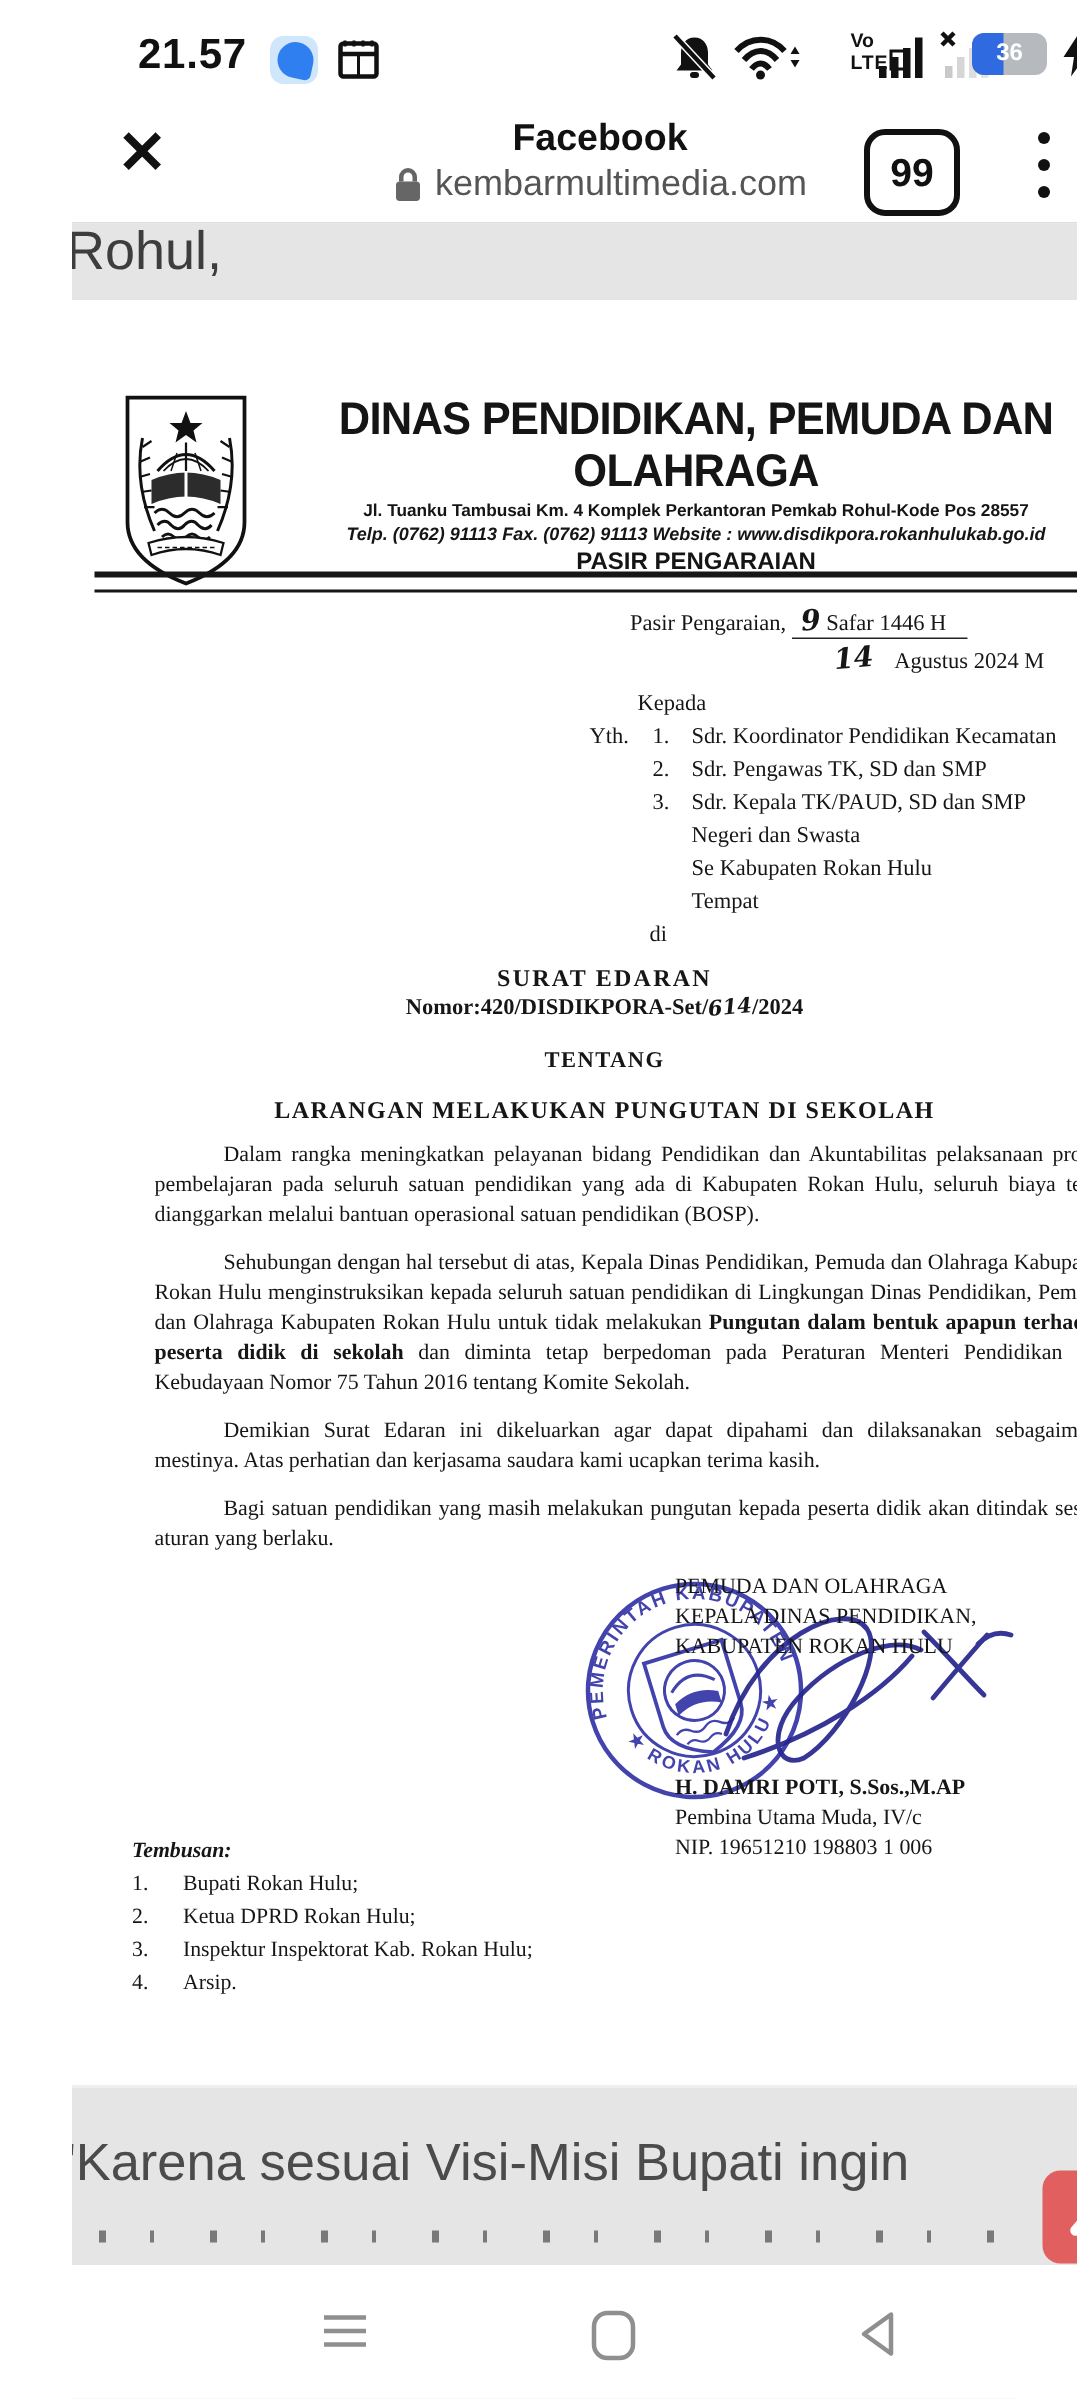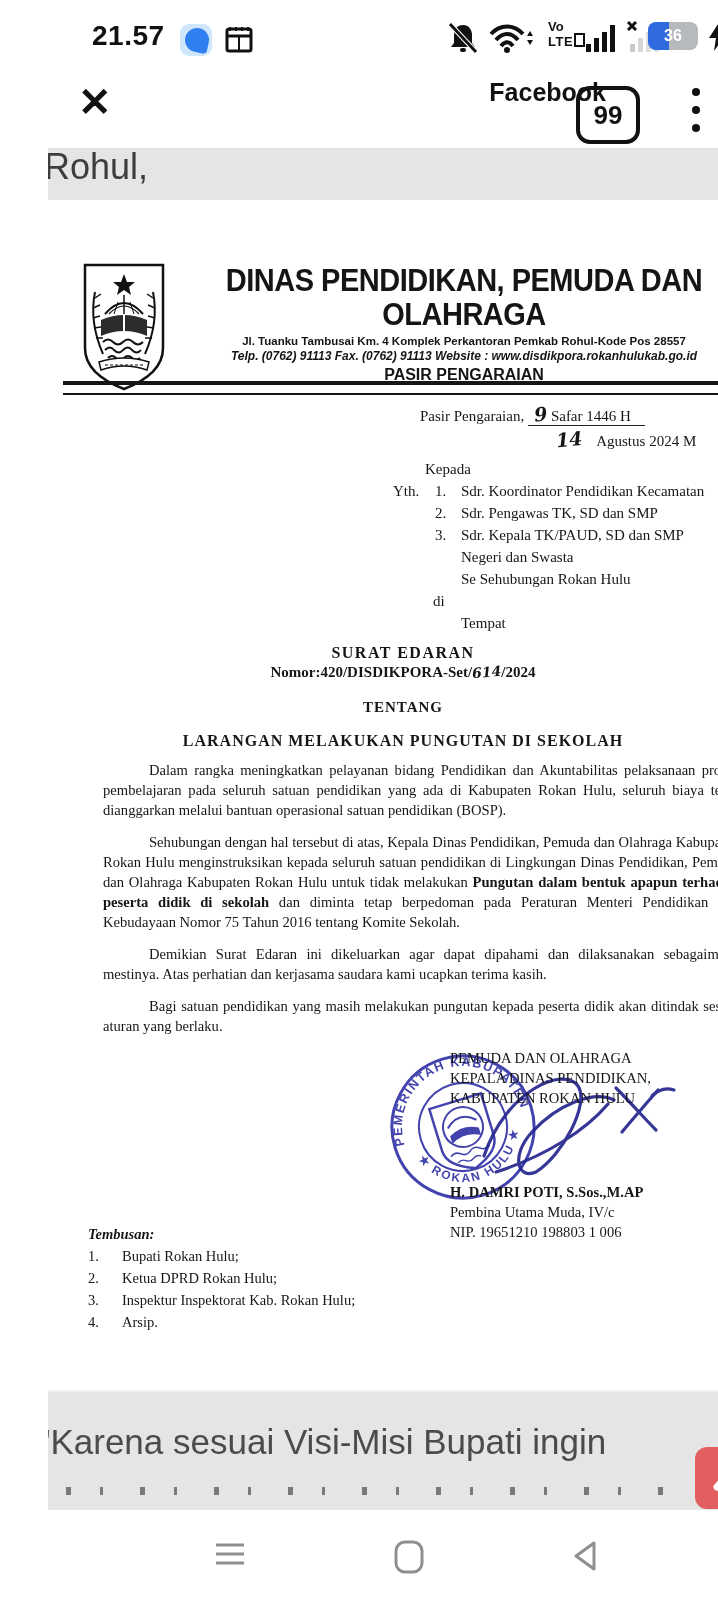--- a/index.html
+++ b/index.html
@@ -13,21 +13,21 @@
   .notif-app1{left:132px;top:24px;width:32px;height:32px;border-radius:9px;background:#cfe6fb;overflow:hidden;}
   .notif-app1 i{position:absolute;left:5px;top:4px;width:24px;height:24px;border-radius:50% 50% 4px 50%;background:#2f7ff0;transform:rotate(12deg);}
   .notif-app2{left:176px;top:24px;width:30px;height:30px;}
   .battery{left:600px;top:22px;width:50px;height:28px;border-radius:8px;background:#b6b9be;overflow:hidden;}
   .battery .fill{position:absolute;left:0;top:0;bottom:0;width:42%;background:#2f6ae0;}
   .battery .pct{position:absolute;left:0;top:0;width:100%;height:100%;display:flex;align-items:center;justify-content:center;
                 color:#fff;font-size:16px;font-weight:bold;}
   
   .header{left:0;top:76px;width:718px;height:72px;background:#fff;border-bottom:1px solid #ddd;}
   .close-x{left:30px;top:6px;font-size:40px;font-weight:bold;color:#111;line-height:1;}
-  .h-center{left:118px;top:2px;width:440px;text-align:right;}
+  .h-center{left:132px;top:2px;width:440px;text-align:center;}
   .h-title{font-size:25px;font-weight:bold;color:#111;}
   .h-domain{margin-top:2px;font-size:24px;color:#555;display:flex;align-items:center;justify-content:center;gap:8px;}
   .tabs-badge{left:528px;top:10px;width:56px;height:50px;border:4px solid #111;border-radius:14px;
               display:flex;align-items:center;justify-content:center;font-size:26px;font-weight:bold;color:#111;}
   .kebab{left:644px;top:12px;width:10px;}
   .kebab i{display:block;width:8px;height:8px;border-radius:50%;background:#111;margin:0 0 10px 0;}
 
   .clipped-top{left:-4px;top:146px;font-size:36px;color:#3d3d3d;font-family:"Liberation Sans",sans-serif;}
 
   
@@ -114,21 +114,21 @@
 
     <svg class="abs" style="left:440px;top:22px" width="46" height="32" viewBox="0 0 46 32">
       <path d="M3 12 C12 2 26 2 35 12" fill="none" stroke="#111" stroke-width="4"></path>
       <path d="M8 18 C15 10 23 10 30 18" fill="none" stroke="#111" stroke-width="4"></path>
       <path d="M13 24 C17 19 21 19 25 24" fill="none" stroke="#111" stroke-width="4"></path>
       <circle cx="19" cy="28" r="3" fill="#111"></circle>
       <polygon points="39,14 45,14 42,9" fill="#111"></polygon>
       <polygon points="39,18 45,18 42,23" fill="#111"></polygon>
     </svg>
 
-    <div class="abs" style="left:500px;top:20px;line-height:1;font-weight:bold;color:#111">
+    <div class="abs" style="left:519px;top:20px;line-height:1;font-weight:bold;color:#111">
       <div style="font-size:13px">Vo</div>
       <div style="font-size:13px;letter-spacing:.5px"><span>LTE</span><span style="display:inline-block;width:7px;height:10px;border:2px solid #111;margin-left:1px;vertical-align:-1px"></span></div>
     </div>
 
     <svg class="abs" style="left:536px;top:22px" width="34" height="32" viewBox="0 0 34 32">
       <rect x="2" y="22" width="5" height="8" fill="#111"></rect>
       <rect x="10" y="16" width="5" height="14" fill="#111"></rect>
       <rect x="18" y="10" width="5" height="20" fill="#111"></rect>
       <rect x="26" y="3" width="5" height="27" fill="#111"></rect>
     </svg>
@@ -147,20 +147,27 @@
     </div>
     <svg class="abs" style="left:658px;top:20px" width="24" height="32" viewBox="0 0 24 32">
       <polygon points="14,1 3,18 10,18 8,31 21,13 13,13" fill="#111"></polygon>
     </svg>
   </div>
 
   <div class="abs header">
     <div class="abs close-x">✕</div>
     <div class="abs h-center">
       <div class="h-title">Facebook</div>
+      <div class="h-domain">
+        <svg width="20" height="24" viewBox="0 0 20 24">
+          <rect x="2" y="10" width="16" height="13" rx="2.5" fill="#666"></rect>
+          <path d="M5.5 10 V7 a4.5 4.5 0 0 1 9 0 V10" fill="none" stroke="#666" stroke-width="3"></path>
+        </svg>
+        <span>kembarmultimedia.com</span>
+      </div>
     </div>
     <div class="abs tabs-badge">
       <span>99</span>
     </div>
     <div class="abs kebab">
         <i></i>
         <i></i>
         <i></i>
       </div>
   </div>
@@ -238,26 +245,26 @@
               <td>Sdr. Kepala TK/PAUD, SD dan SMP</td>
             </tr>
         <tr>
               <td></td>
               <td></td>
               <td>Negeri dan Swasta</td>
             </tr>
         <tr>
               <td></td>
               <td></td>
-              <td>Se Sehubungan Rokan Hulu</td>
+              <td>Se Kabupaten Rokan Hulu</td>
             </tr>
       </tbody>
         </table>
+      <div style="padding-left:68px">Tempat</div>
       <div style="padding-left:40px">di</div>
-      <div style="padding-left:68px">Tempat</div>
     </div>
 
     <div class="abs headingblk">
       <div class="se-title">SURAT EDARAN</div>
       <div class="se-nomor">
         <span>Nomor:420/DISDIKPORA-Set/</span><span class="hand" style="font-size:14px">614</span><span>/2024</span>
       </div>
       <div class="se-tentang">TENTANG</div>
       <div class="se-subject">LARANGAN MELAKUKAN PUNGUTAN DI SEKOLAH</div>
     </div>

